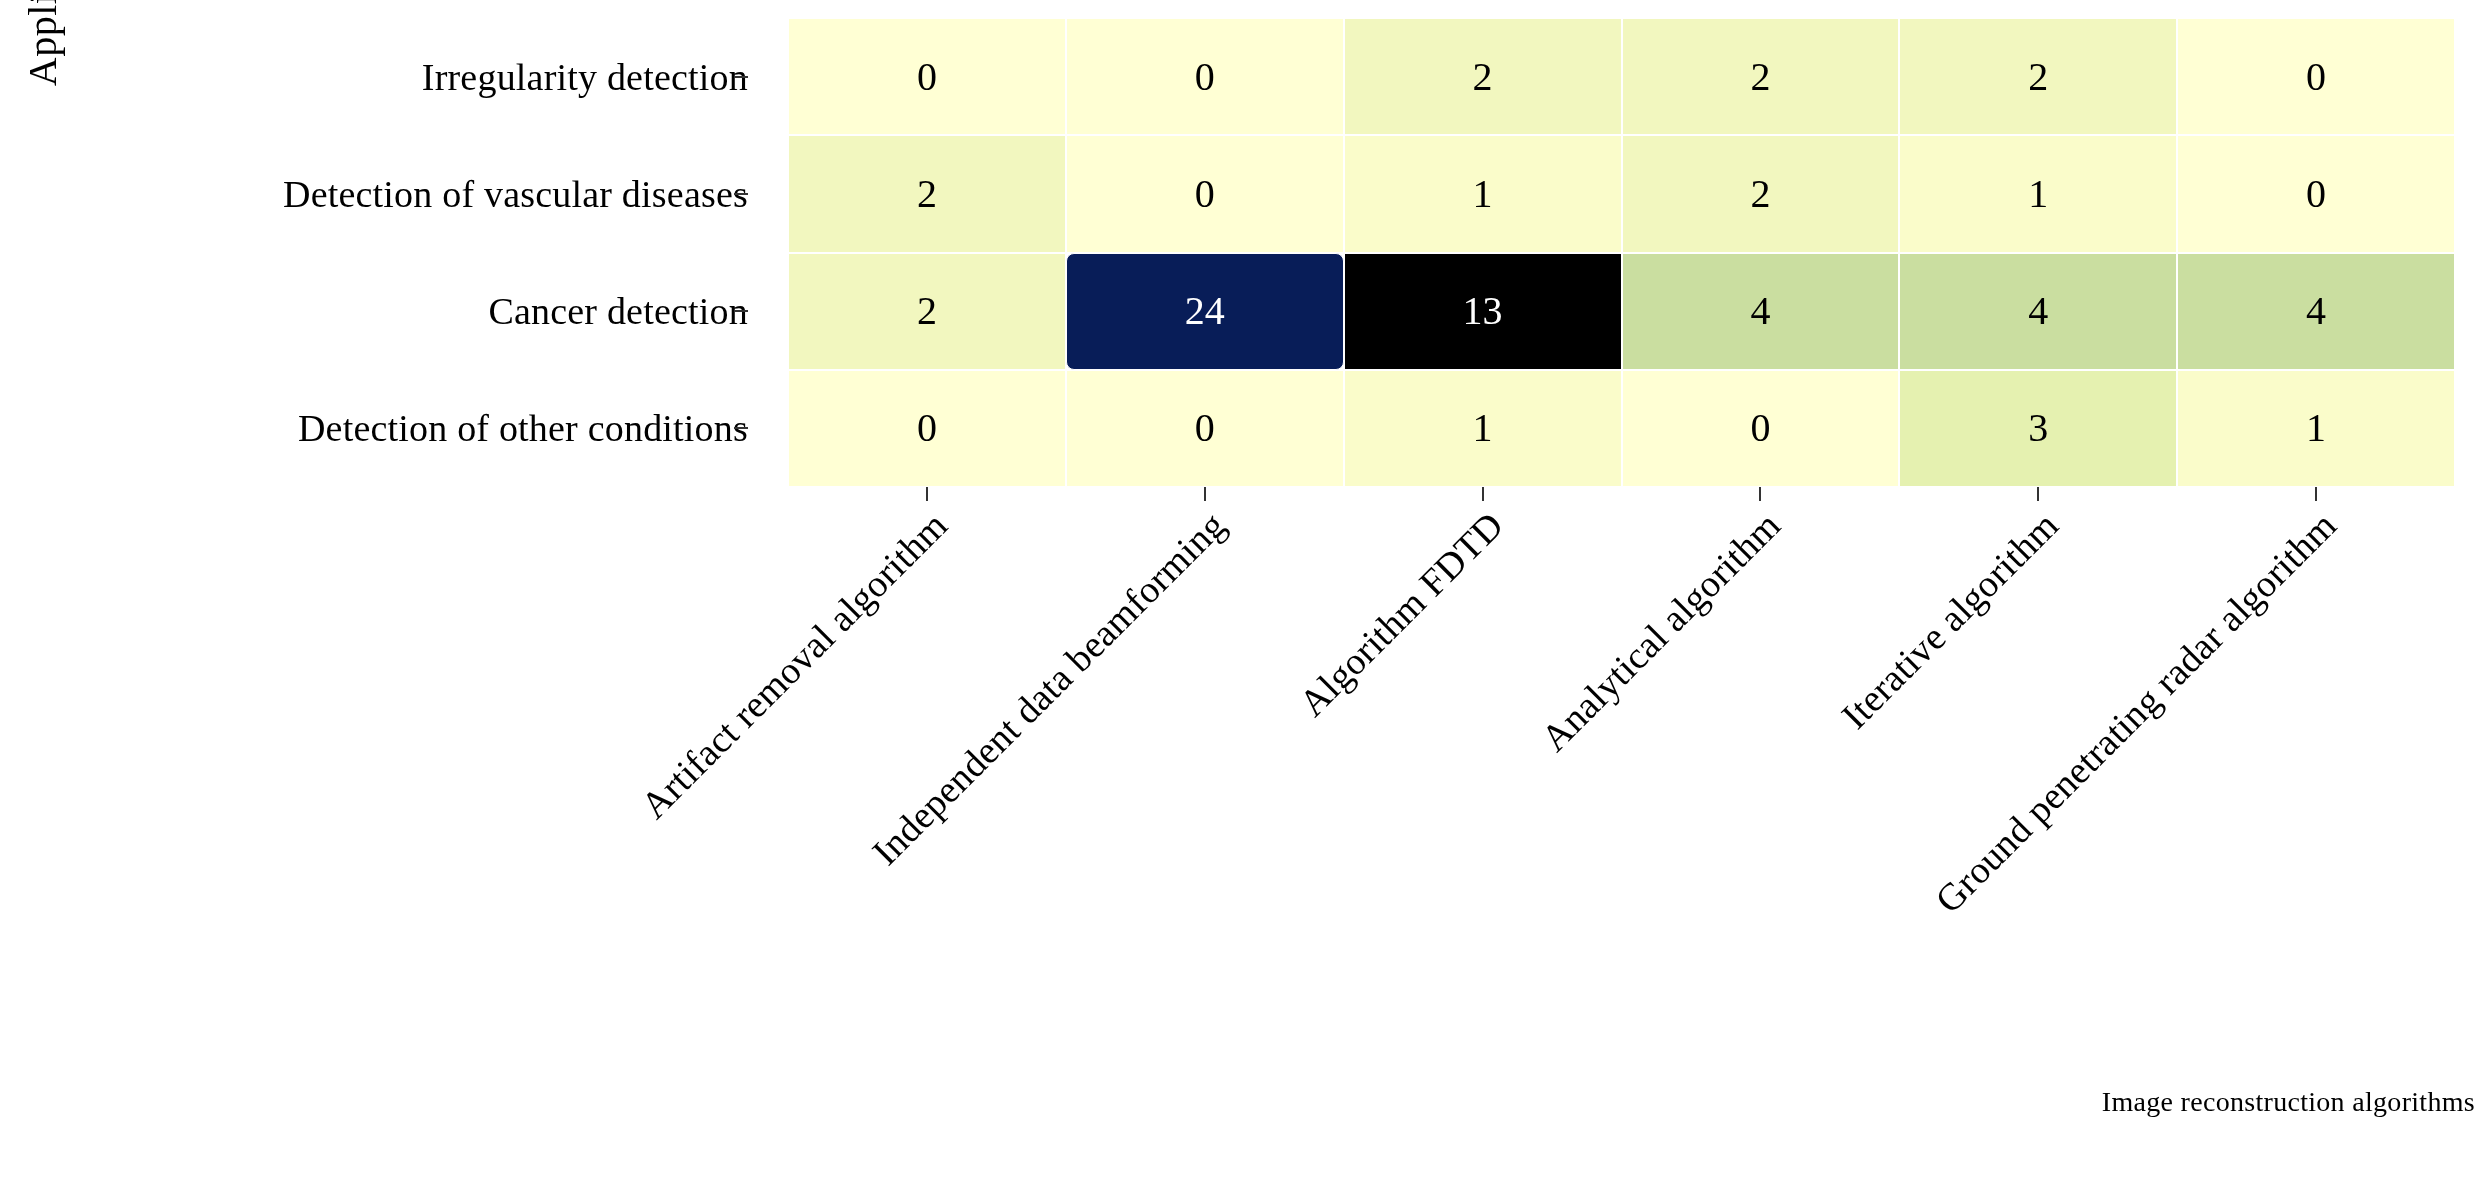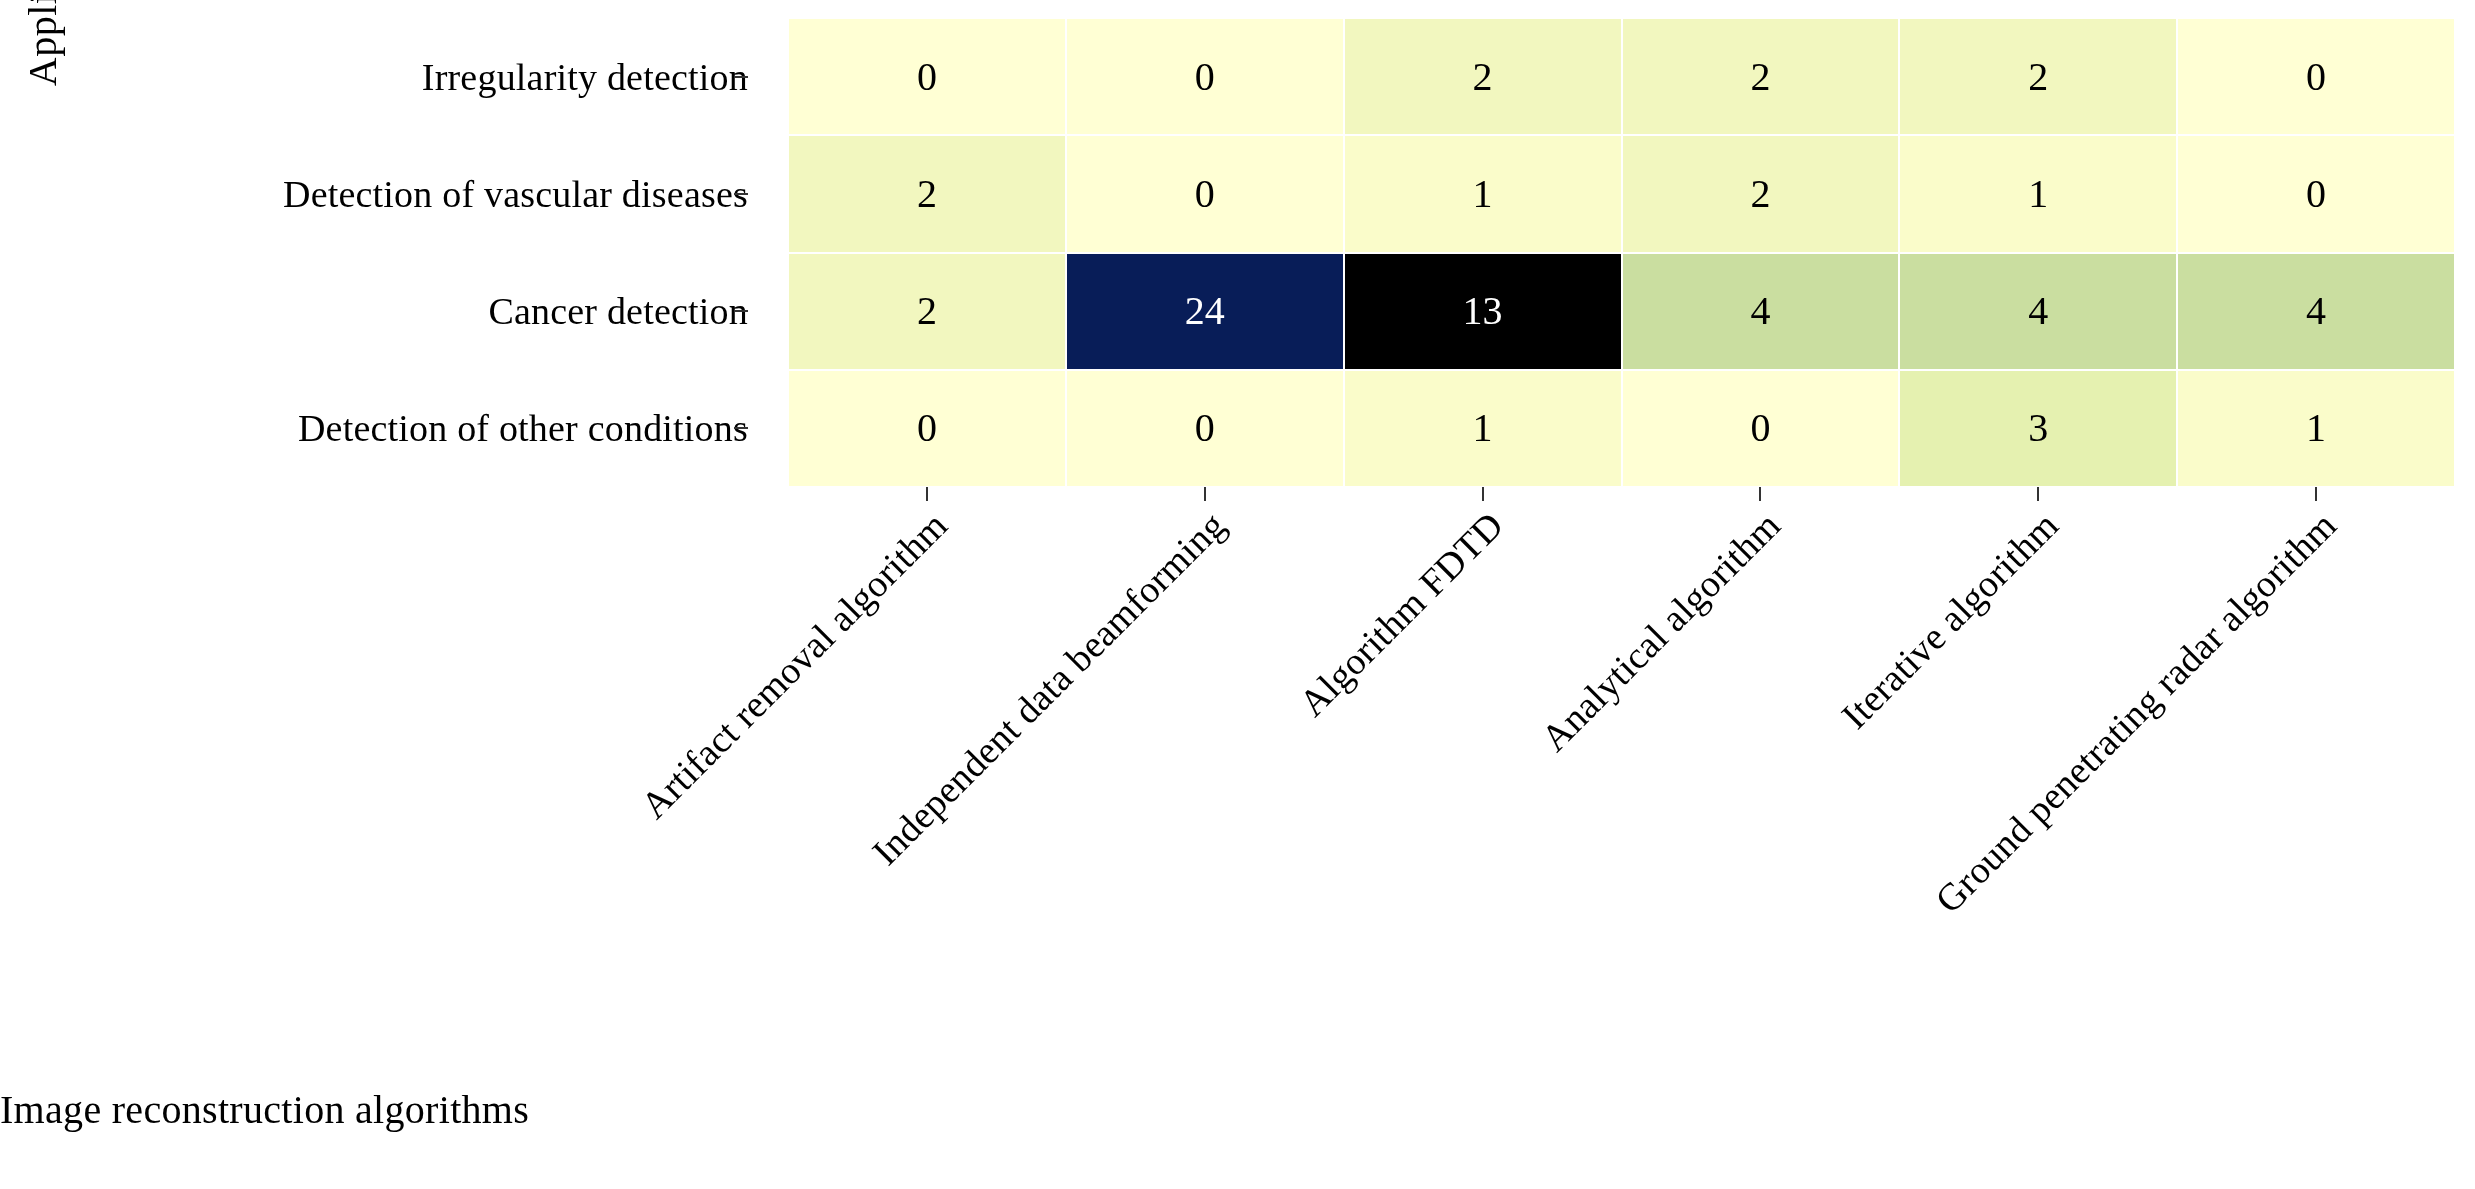--- a/index.html
+++ b/index.html
@@ -124,22 +124,22 @@
     text-align: right;
     letter-spacing: 0.2px;
   }
 
   
   #xlabel {
     position: absolute;
     left: 0;
     top: 1086px;
     width: 2475px;
-    text-align: left;
-    font-size: 40px;
+    text-align: right;
+    font-size: 28px;
     letter-spacing: 0.3px;
   }
 </style>
 </head>
 <body>
 
 <div id="figure">
 
   <div id="ylabel">Application</div>
 
@@ -195,21 +195,21 @@
       </div>
       <div class="cell" style="background: rgb(250, 252, 202);">
         <span style="color: rgb(0, 0, 0);">1</span>
       </div>
       <div class="cell" style="background: rgb(255, 255, 212);">
         <span style="color: rgb(0, 0, 0);">0</span>
       </div>
       <div class="cell" style="background: rgb(242, 247, 191);">
         <span style="color: rgb(0, 0, 0);">2</span>
       </div>
-      <div class="cell" style="background: rgb(8, 29, 88);">
+      <div class="cell" style="background: rgb(8, 29, 88); border-radius: 8px;">
         <span style="color: rgb(255, 255, 255);">24</span>
       </div>
       <div class="cell" style="background: #000000;">
         <span style="color: rgb(255, 255, 255);">13</span>
       </div>
       <div class="cell" style="background: rgb(202, 222, 160);">
         <span style="color: rgb(0, 0, 0);">4</span>
       </div>
       <div class="cell" style="background: rgb(202, 222, 160);">
         <span style="color: rgb(0, 0, 0);">4</span>

